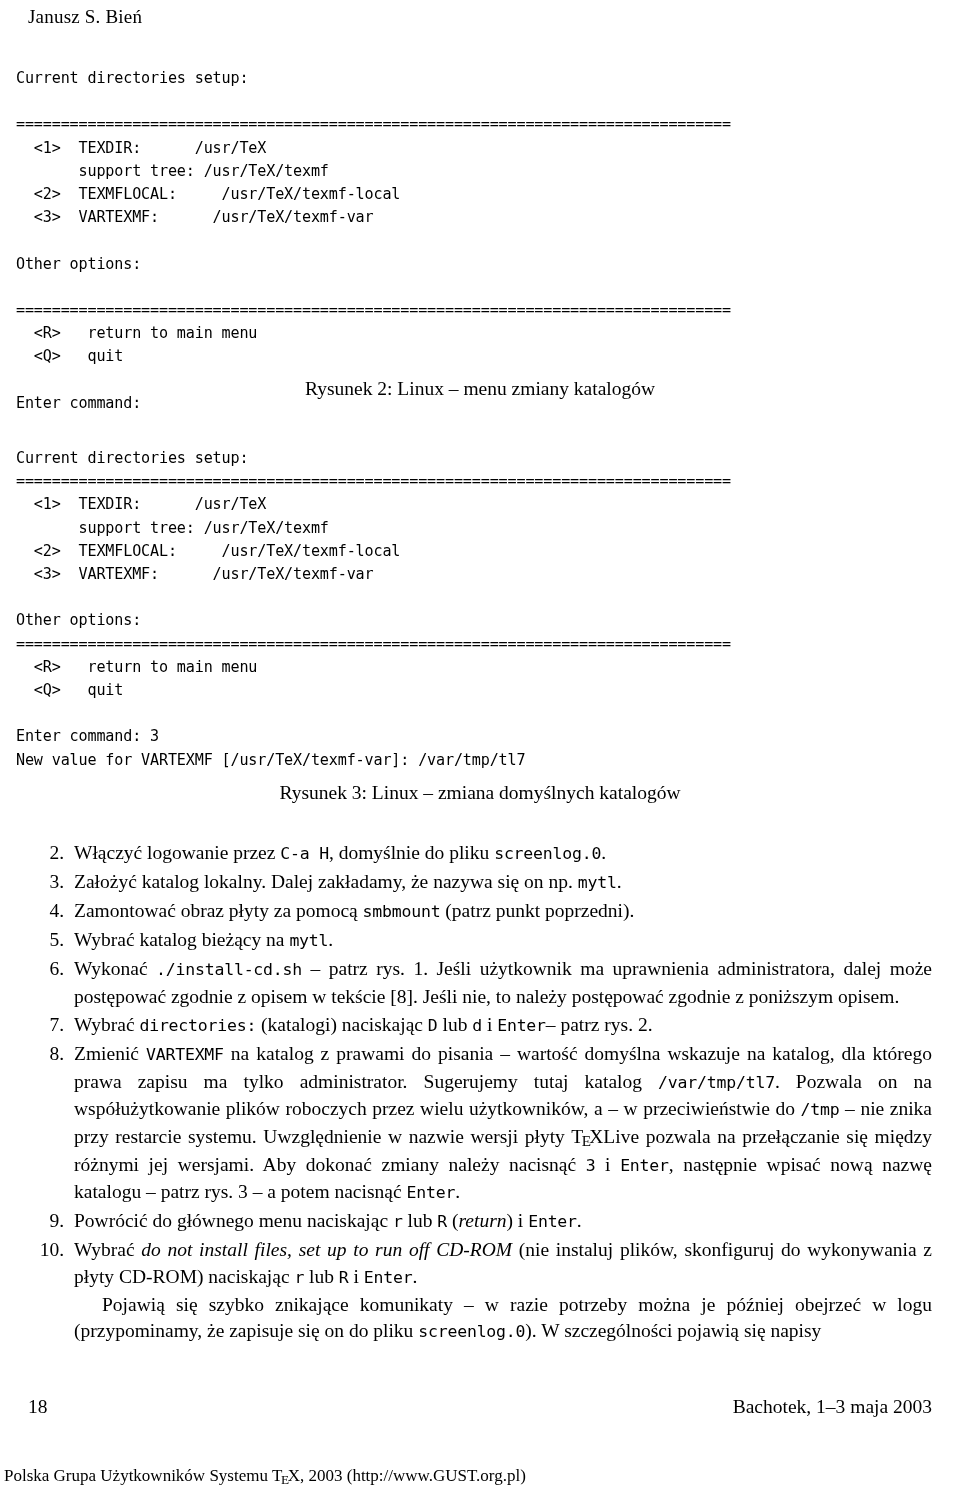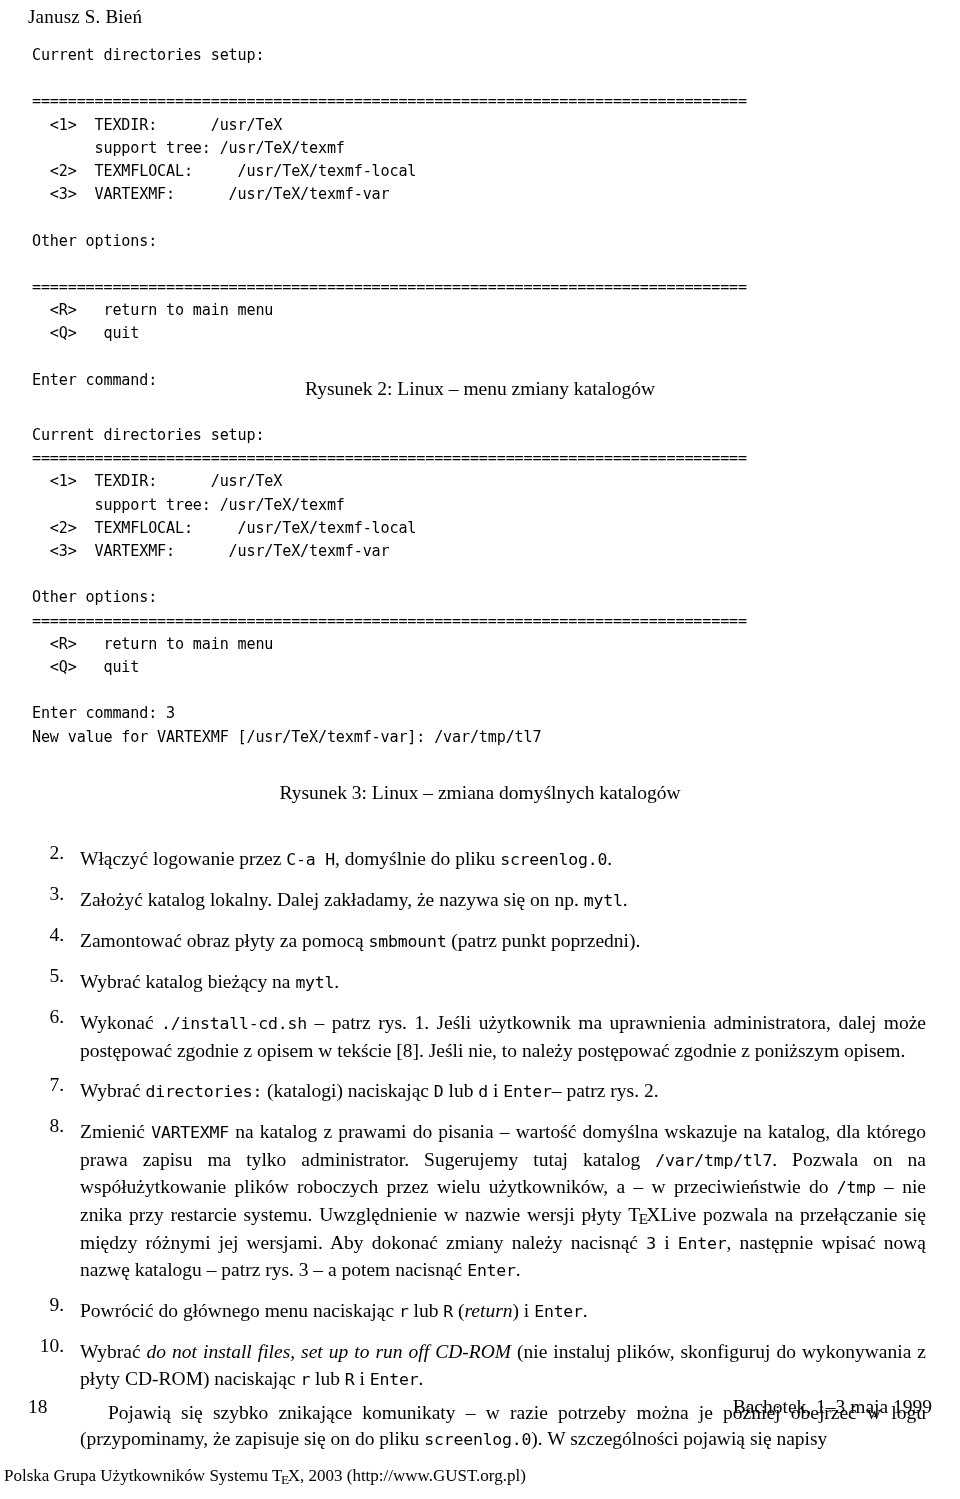--- a/index.html
+++ b/index.html
@@ -27,26 +27,27 @@
     position: absolute;
     top: 6px;
     left: 28px;
     font-size: 19px;
     letter-spacing: 0.2px;
   }
 
   
   .verb {
     position: absolute;
-    left: 32px;
+    left: 16px;
     font-family: "DejaVu Sans Mono", "Liberation Mono", monospace;
     font-size: 15.1px;
     line-height: 23.2px;
     white-space: pre;
     letter-spacing: -0.15px;
+    margin-top: 23px;
   }
   .verb .ln { display: block; white-space: pre; }
 
   #verb-1 { top: 44px; }
   #verb-2 { top: 424px; }
 
   
   .caption {
     position: absolute;
     width: 960px;
@@ -78,21 +79,21 @@
     text-align: right;
     padding-right: 10px;
     box-sizing: border-box;
   }
   .li .body {
     flex: 1 1 auto;
     text-align: justify;
     text-justify: inter-word;
     hyphens: manual;
   }
-  .li .body p { margin: 6px; }
+  .li .body p { margin: 0; }
   .li .body p.indent { text-indent: 28px; }
 
   code, .tt {
     font-family: "DejaVu Sans Mono", "Liberation Mono", monospace;
     font-size: 16.5px;
     letter-spacing: -0.2px;
   }
   em, .it { font-style: italic; }
 
   
@@ -195,20 +196,20 @@
         <div class="num">10.</div>
         <div class="body">
           <p><span>Wybrać </span><em>do not install files, set up to run off CD-ROM</em><span> (nie instaluj plików, skonfiguruj do wykonywania z płyty CD-ROM) naciskając </span><code class="tt">r</code><span> lub </span><code class="tt">R</code><span> i </span><code class="tt">Enter</code><span>.</span></p>
           <p class="indent"><span>Pojawią się szybko znikające komunikaty – w razie potrzeby można je później obejrzeć w logu (przypominamy, że zapisuje się on do pliku </span><code class="tt">screenlog.0</code><span>). W szczególności pojawią się napisy</span></p>
         </div>
       </div>
     </div>
 
   <div class="foot-row">
     <span>18</span>
-    <span>Bachotek, 1–3 maja 1999</span>
+    <span>Bachotek, 1–3 maja 2003</span>
   </div>
 
   <div class="colophon">
     <span>Polska Grupa Użytkowników Systemu </span><span class="tex">T<span class="e">e</span>X</span><span>, 2003 (http://www.GUST.org.pl)</span>
   </div>
 
 </div>
 
 </body></html>

